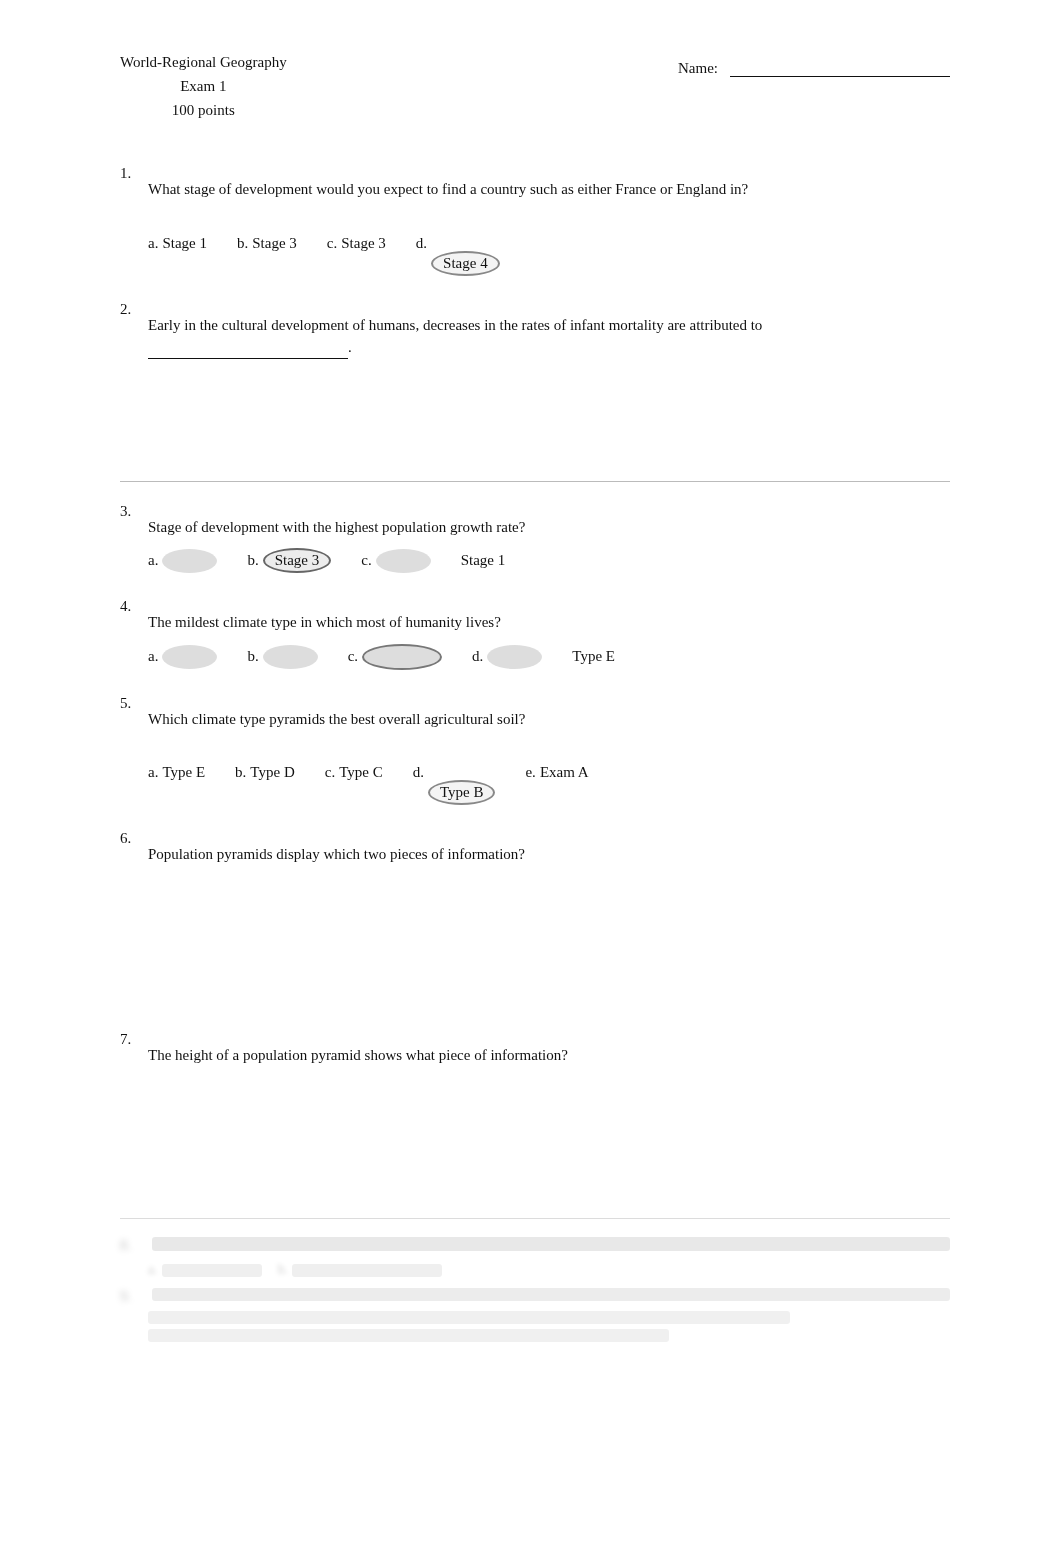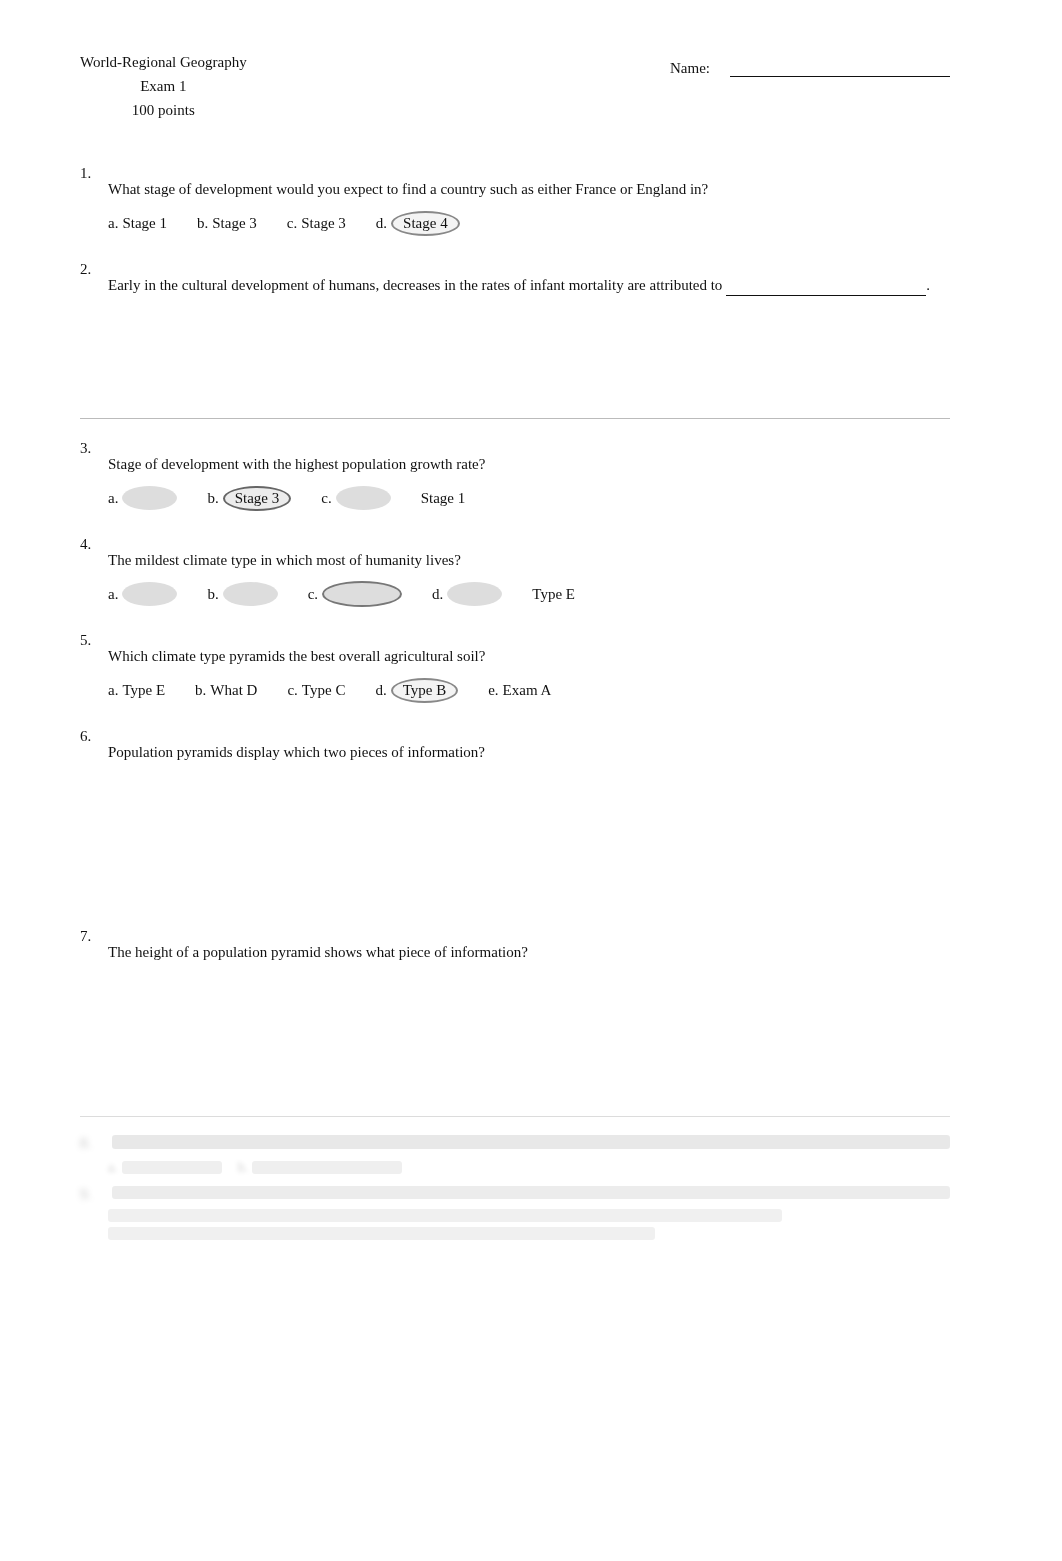--- a/index.html
+++ b/index.html
@@ -16,21 +16,21 @@
       width: 1062px;
       min-height: 1561px;
       padding: 0;
       overflow-x: hidden;
     }
 
     .page {
       width: 1030px;
       min-height: 1561px;
       background: #fff;
-      padding: 50px 80px 60px 80px;
+      padding: 50px 80px 60px 120px;
       position: relative;
     }
 
     .header {
       display: flex;
       justify-content: space-between;
       align-items: flex-start;
       margin-bottom: 40px;
     }
 
@@ -40,21 +40,21 @@
     }
 
     .header-right {
       display: flex;
       align-items: center;
       padding-top: 10px;
     }
 
     .name-label {
       font-size: 15px;
-      margin-right: 20px;
+      margin-right: 12px;
     }
 
     .name-line {
       border-bottom: 1px solid #111;
       width: 220px;
       display: inline-block;
       height: 16px;
     }
 
     .section-header {
@@ -125,20 +125,21 @@
 
     .answer-text {
       font-size: 15px;
     }
 
     .circled {
       border: 2px solid #888;
       border-radius: 50%;
       padding: 2px 10px;
       background: rgba(180,180,180,0.15);
+      margin-top: 40px;
     }
 
     .circled-dark {
       border: 2.5px solid #666;
       border-radius: 50%;
       padding: 2px 10px;
       background: rgba(160,160,160,0.2);
     }
 
     .blurred-option {
@@ -308,21 +309,21 @@
         <span class="q-num">5.</span>
         <span class="q-body">Which climate type pyramids the best overall agricultural soil?</span>
       </div>
       <div class="answers">
         <span class="answer-option">
           <span class="answer-label">a.</span>
           <span class="answer-text">Type E</span>
         </span>
         <span class="answer-option">
           <span class="answer-label">b.</span>
-          <span class="answer-text">What D</span>
+          <span class="answer-text">Type D</span>
         </span>
         <span class="answer-option">
           <span class="answer-label">c.</span>
           <span class="answer-text">Type C</span>
         </span>
         <span class="answer-option">
           <span class="answer-label">d.</span>
           <span class="answer-text circled">Type B</span>
         </span>
         <span class="answer-option">

